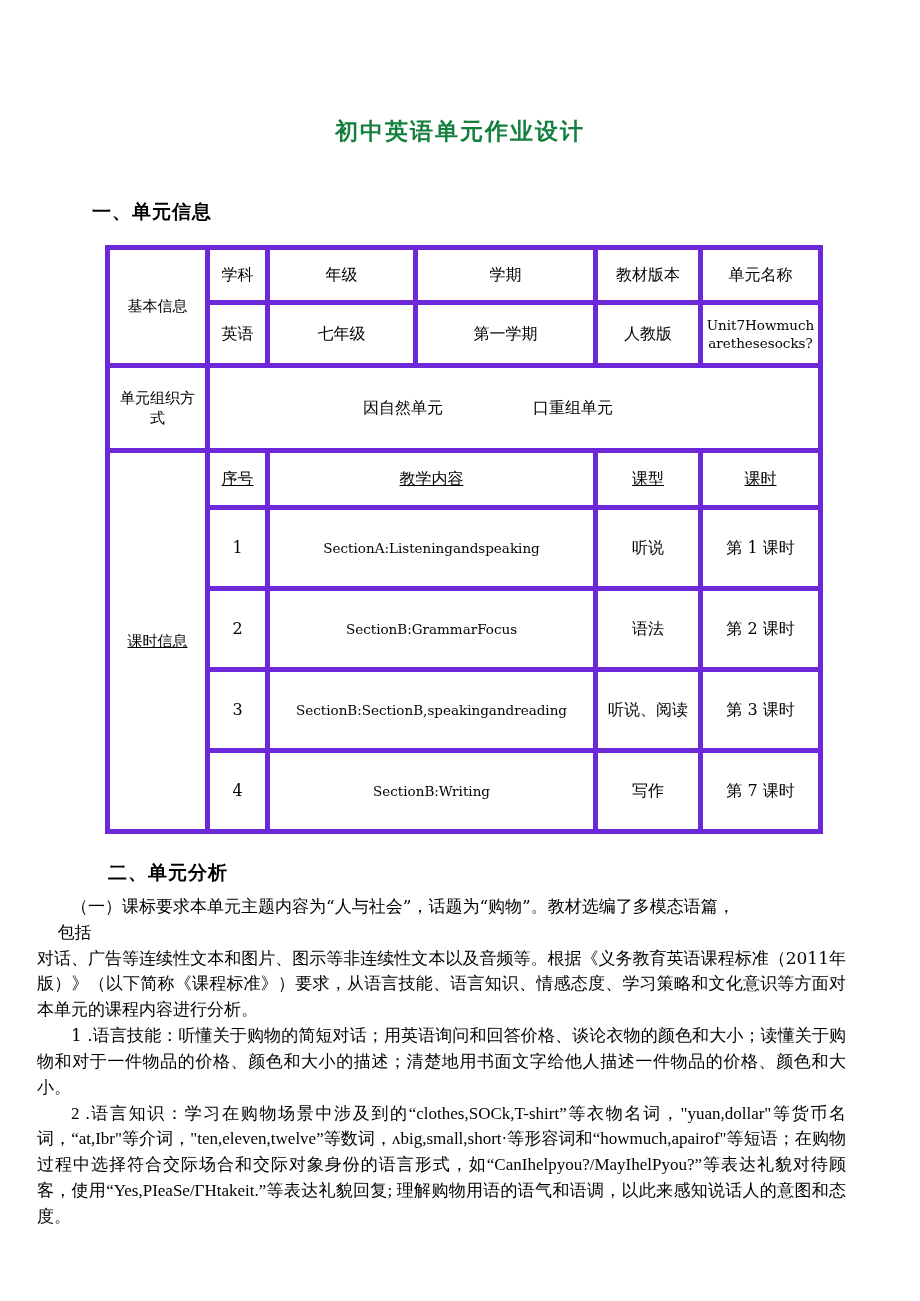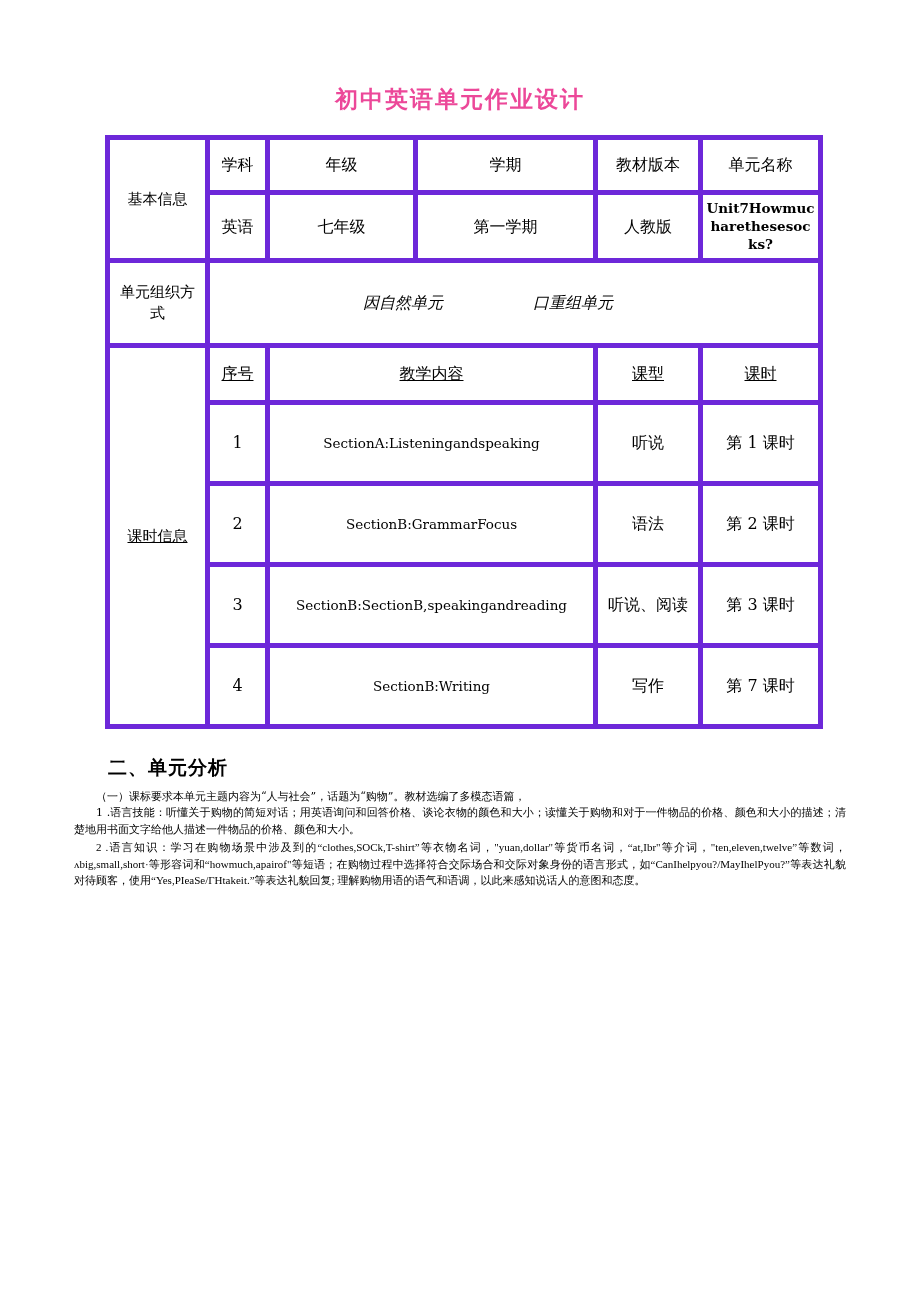--- a/index.html
+++ b/index.html
@@ -25,22 +25,22 @@
   }
 
   
   .doc-title {
     text-align: center;
     font-family: "DejaVu Sans", "Liberation Sans", sans-serif;
     font-size: 23px;
     font-weight: 700;
     letter-spacing: 2px;
     margin: 0;
-    padding-top: 84px;
-    color: #ec4899;
+    padding-top: 116px;
+    color: #15803d;
   }
 
   
   .section-heading {
     font-family: "DejaVu Sans", "Liberation Sans", sans-serif;
     font-size: 19px;
     font-weight: 700;
     letter-spacing: 1px;
     margin: 0;
     padding-left: 92px;
@@ -68,51 +68,49 @@
     font-family: "DejaVu Serif", "Liberation Serif", serif;
   }
   td.rowlabel {
     font-size: 15px;
   }
   td.unit-name-cell {
     font-size: 13.5px;
     line-height: 1.45;
     padding: 4px 2px;
     word-break: break-all;
-    font-weight: bold;
   }
   td.content-en {
     font-size: 13.5px;
     font-family: "Liberation Serif", "DejaVu Serif", serif;
     word-break: break-word;
   }
   td.org-cell {
     text-align: left;
     padding-left: 0;
-    font-style: italic;
   }
   .org-inner {
     display: flex;
     justify-content: flex-start;
     padding-left: 150px;
     gap: 90px;
     font-size: 16px;
   }
   .r1 td { height: 42px; }
   .r2 td { height: 50px; }
   .r3 td { height: 72px; }
   .r4 td { height: 44px; text-decoration: underline; }
   .r5 td { height: 68px; }
 
   
   .body-text {
-    padding-left: 74px;
+    padding-left: 37px;
     padding-right: 74px;
     padding-top: 8px;
-    font-size: 11px;
+    font-size: 17px;
     line-height: 1.52;
     text-align: justify;
     font-family: "DejaVu Serif", "Liberation Serif", serif;
   }
   .body-text p {
     margin: 0;
     padding: 0;
   }
   .p-indent {
     text-indent: 2em;
@@ -127,20 +125,21 @@
     font-family: "Liberation Serif", "DejaVu Serif", serif;
   }
 </style>
 </head>
 <body>
 
 <div class="page">
 
   <h1 class="doc-title">初中英语单元作业设计</h1>
 
+  <h2 class="section-heading h-unit-info">一、单元信息</h2>
 
   <div class="info-table-wrap">
     <table class="info-table">
       <colgroup>
         <col style="width:100px">
         <col style="width:60px">
         <col style="width:148px">
         <col style="width:180px">
         <col style="width:105px">
         <col style="width:120px">
@@ -208,17 +207,19 @@
           <td>第 7 课时</td>
         </tr>
       </tbody>
     </table>
   </div>
 
   <h2 class="section-heading h-unit-analysis">二、单元分析</h2>
 
   <div class="body-text">
     <p class="p-indent">（一）课标要求本单元主题内容为“人与社会”，话题为“购物”。教材选编了多模态语篇，</p>
+    <p class="sub-indent">包括</p>
+    <p class="cont-line">对话、广告等连续性文本和图片、图示等非连续性文本以及音频等。根据《义务教育英语课程标准（2011年版）》（以下简称《课程标准》）要求，从语言技能、语言知识、情感态度、学习策略和文化意识等方面对本单元的课程内容进行分析。</p>
     <p class="p-indent">1 .语言技能：听懂关于购物的简短对话；用英语询问和回答价格、谈论衣物的颜色和大小；读懂关于购物和对于一件物品的价格、颜色和大小的描述；清楚地用书面文字给他人描述一件物品的价格、颜色和大小。</p>
     <p class="p-indent en">2 .语言知识：学习在购物场景中涉及到的“clothes,SOCk,T-shirt”等衣物名词，"yuan,dollar"等货币名词，“at,Ibr"等介词，"ten,eleven,twelve”等数词，ʌbig,small,short·等形容词和“howmuch,apairof"等短语；在购物过程中选择符合交际场合和交际对象身份的语言形式，如“CanIhelpyou?/MayIhelPyou?”等表达礼貌对待顾客，使用“Yes,PIeaSe/ΓHtakeit.”等表达礼貌回复; 理解购物用语的语气和语调，以此来感知说话人的意图和态度。</p>
   </div>
 
 </div>
 
 </body></html>

